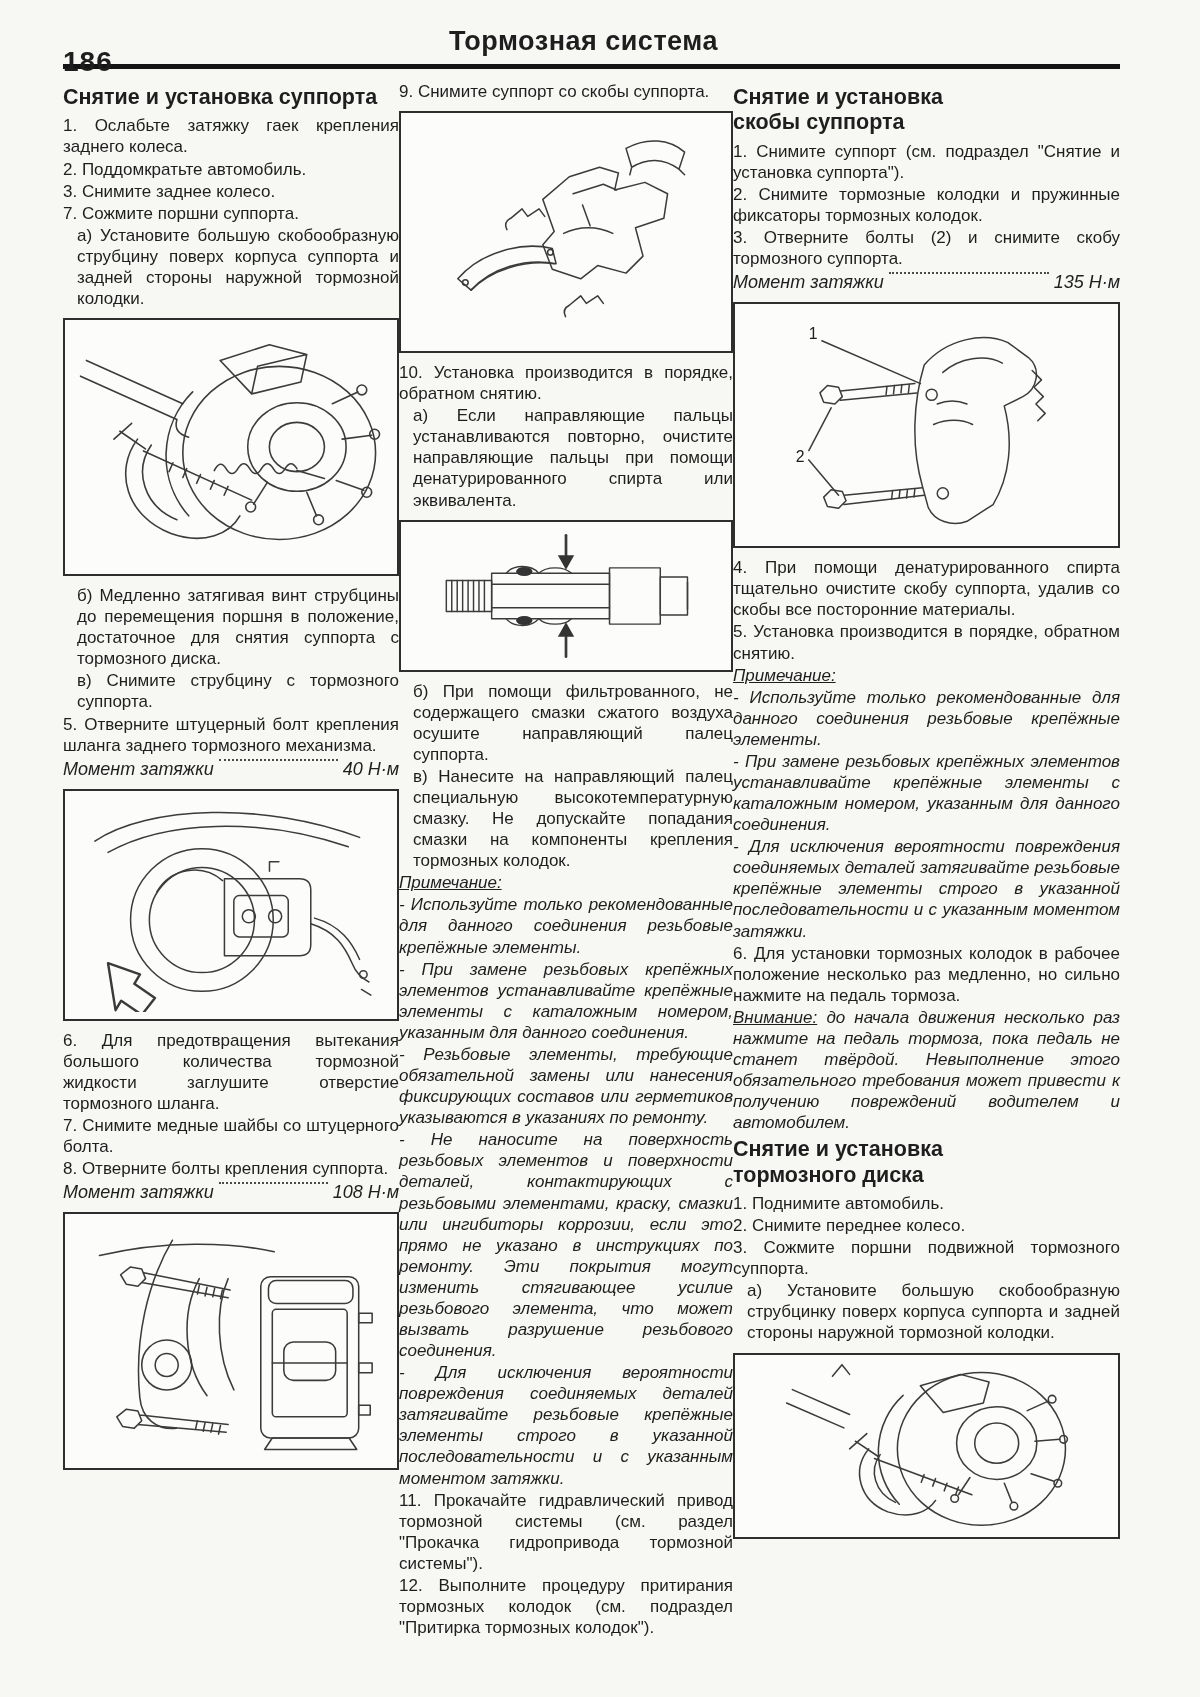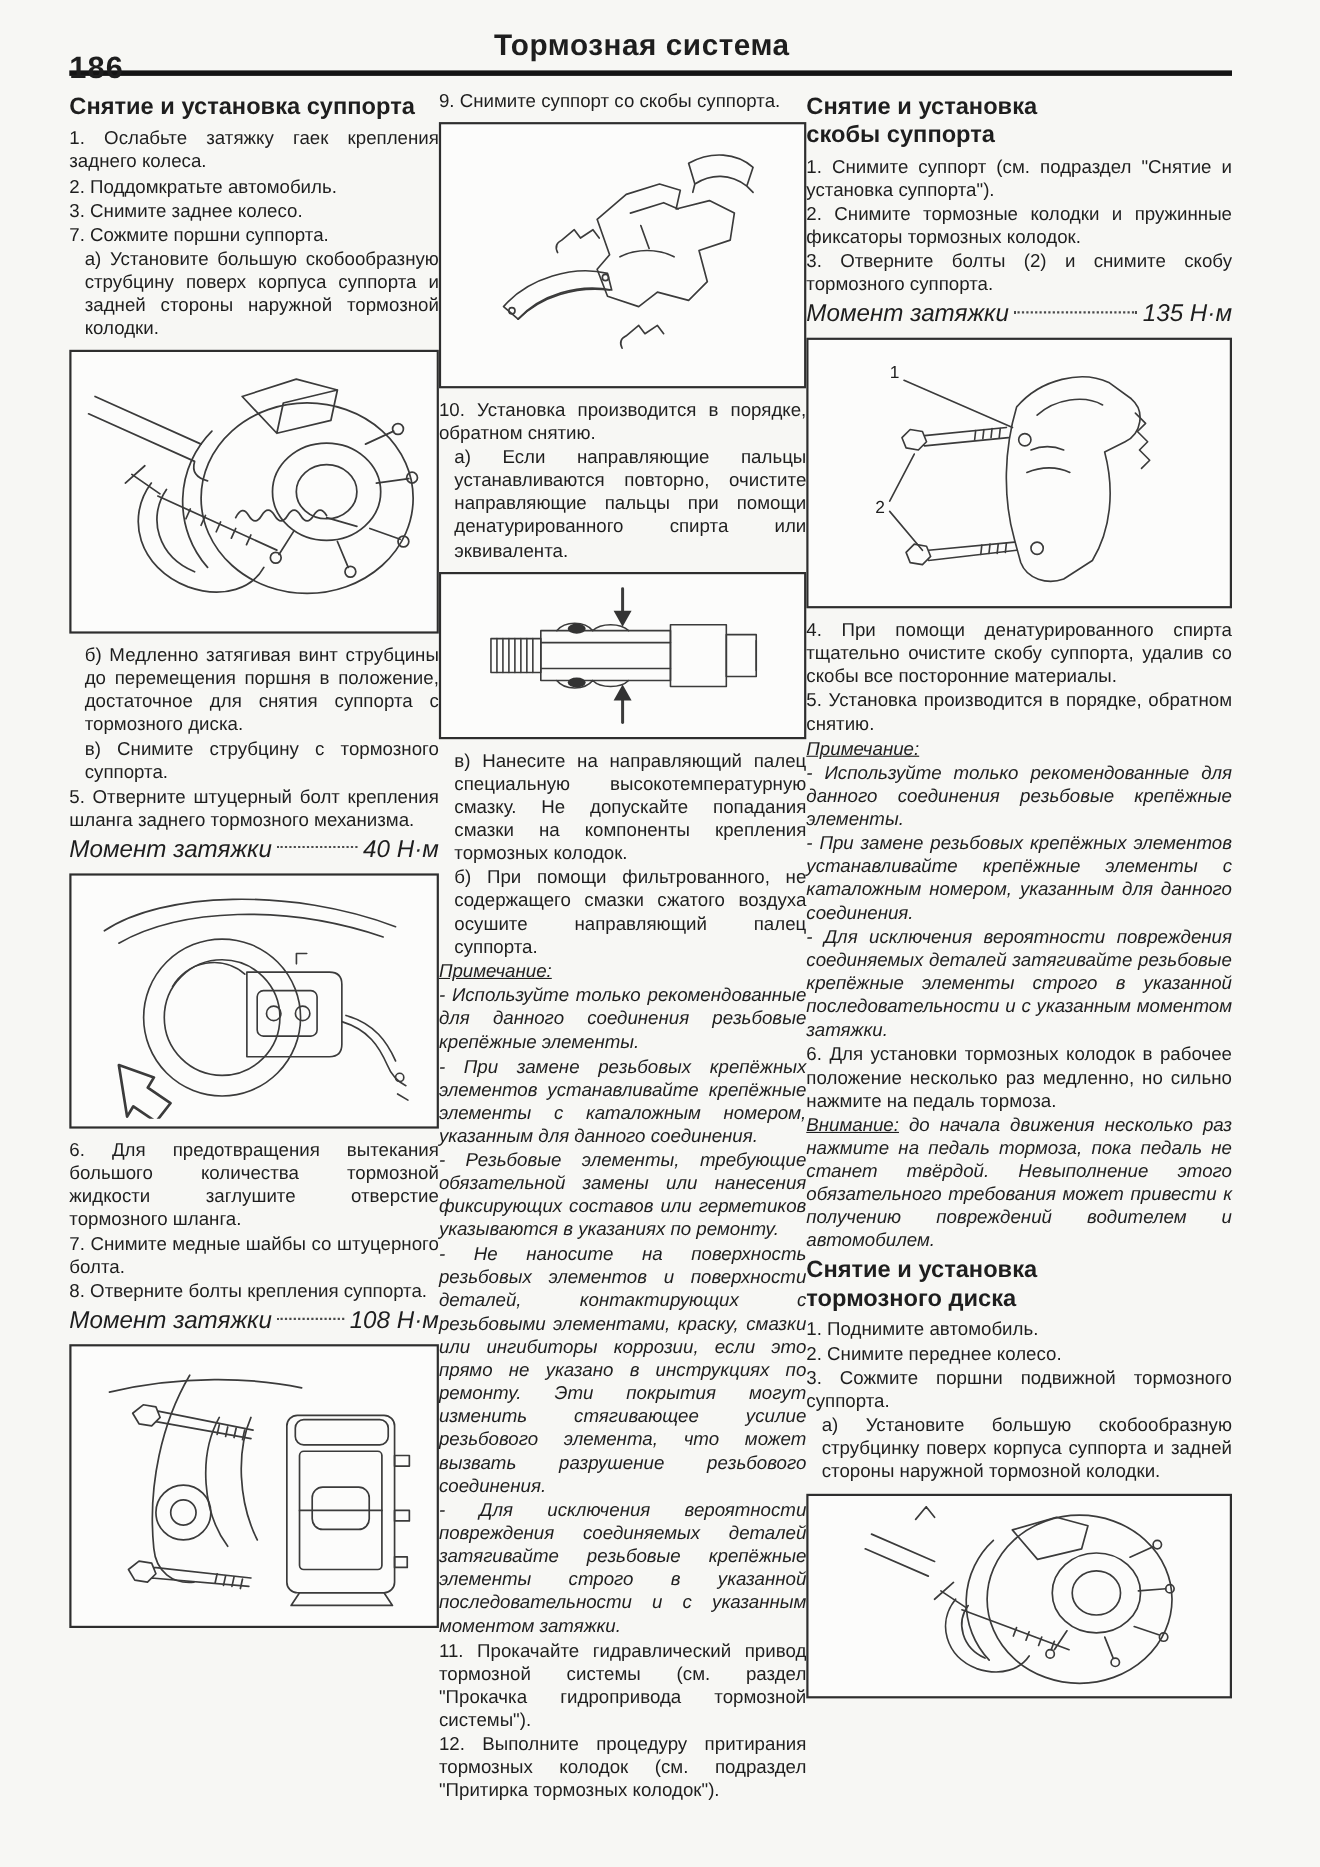--- a/index.html
+++ b/index.html
@@ -12,21 +12,21 @@
   .pagehead{position:relative;height:38px;}
   .pagenum{font-size:28px;font-weight:bold;position:absolute;left:0;top:2px;letter-spacing:1px;margin-top:20px;}
   .pagetitle{position:absolute;left:0;right:16px;top:2px;text-align:center;font-size:27px;font-weight:bold;letter-spacing:.5px;}
   .rule{height:5px;background:#141414;margin-top:2px;}
   .cols{display:grid;grid-template-columns:336px 334px 1fr;margin-top:12px;}
   h2.colhead{font-size:21.5px;line-height:1.18;margin:4px 0 5px;white-space:pre-line;text-align:left;}
   p{margin:0 0 1px 0;font-size:17px;line-height:1.24;text-align:justify;}
   p.sub{padding-left:14px;}
   p.note{font-style:italic;}
   .u{text-decoration:underline;}
-  .torque{display:flex;align-items:center;font-style:italic;font-size:22px;margin:3px 0;}
+  .torque{display:flex;align-items:flex-start;font-style:italic;font-size:18px;margin:3px 0;}
   .leader{flex:1;border-bottom:2px dotted #4a4a4a;margin:0 5px 3px 5px;}
   .fig{margin:9px 0;border:2px solid #2e2e2e;background:#fcfcfb;display:flex;align-items:center;justify-content:center;padding:4px;box-sizing:border-box;}
   .fig svg{display:block;stroke:#3b3b3b;stroke-width:1.6;fill:none;stroke-linecap:round;stroke-linejoin:round;}
   .callout{font-size:17px;fill:#1e1e1e;stroke:none;}
   .ink{fill:#333;stroke:none;}
 </style>
 </head>
 <body>
 
 <div class="page">
@@ -162,22 +162,22 @@
           <path d="M84,50 C92,40 112,40 120,50 M120,50 C128,42 148,42 156,50"></path>
           <path d="M84,100 C92,110 112,110 120,100 M120,100 C128,108 148,108 156,100"></path>
           <ellipse class="ink" cx="104" cy="48" rx="9" ry="5" style="fill:#333"></ellipse>
           <ellipse class="ink" cx="104" cy="102" rx="9" ry="5" style="fill:#333"></ellipse>
           <rect x="198" y="44" width="56" height="62"></rect>
           <rect x="254" y="54" width="30" height="42"></rect>
           <path d="M284,60 v30"></path>
         </svg>
       </figure>
 
+      <p class="sub">б) При помощи фильтрованного, не содержащего смазки сжатого воздуха осушите направляющий палец суппорта.</p>
       <p class="sub">в) Нанесите на направляющий палец специальную высокотемпературную смазку. Не допускайте попадания смазки на компоненты крепления тормозных колодок.</p>
-      <p class="sub">б) При помощи фильтрованного, не содержащего смазки сжатого воздуха осушите направляющий палец суппорта.</p>
       <p class="note"><span class="u">Примечание:</span></p>
       <p class="note">- Используйте только рекомендованные для данного соединения резьбовые крепёжные элементы.</p>
       <p class="note">- При замене резьбовых крепёжных элементов устанавливайте крепёжные элементы с каталожным номером, указанным для данного соединения.</p>
       <p class="note">- Резьбовые элементы, требующие обязательной замены или нанесения фиксирующих составов или герметиков указываются в указаниях по ремонту.</p>
       <p class="note">- Не наносите на поверхность резьбовых элементов и поверхности деталей, контактирующих с резьбовыми элементами, краску, смазки или ингибиторы коррозии, если это прямо не указано в инструкциях по ремонту. Эти покрытия могут изменить стягивающее усилие резьбового элемента, что может вызвать разрушение резьбового соединения.</p>
       <p class="note">- Для исключения вероятности повреждения соединяемых деталей затягивайте резьбовые крепёжные элементы строго в указанной последовательности и с указанным моментом затяжки.</p>
       <p class="li">11. Прокачайте гидравлический привод тормозной системы (см. раздел "Прокачка гидропривода тормозной системы").</p>
       <p class="li">12. Выполните процедуру притирания тормозных колодок (см. подраздел "Притирка тормозных колодок").</p>
     </div>
 

